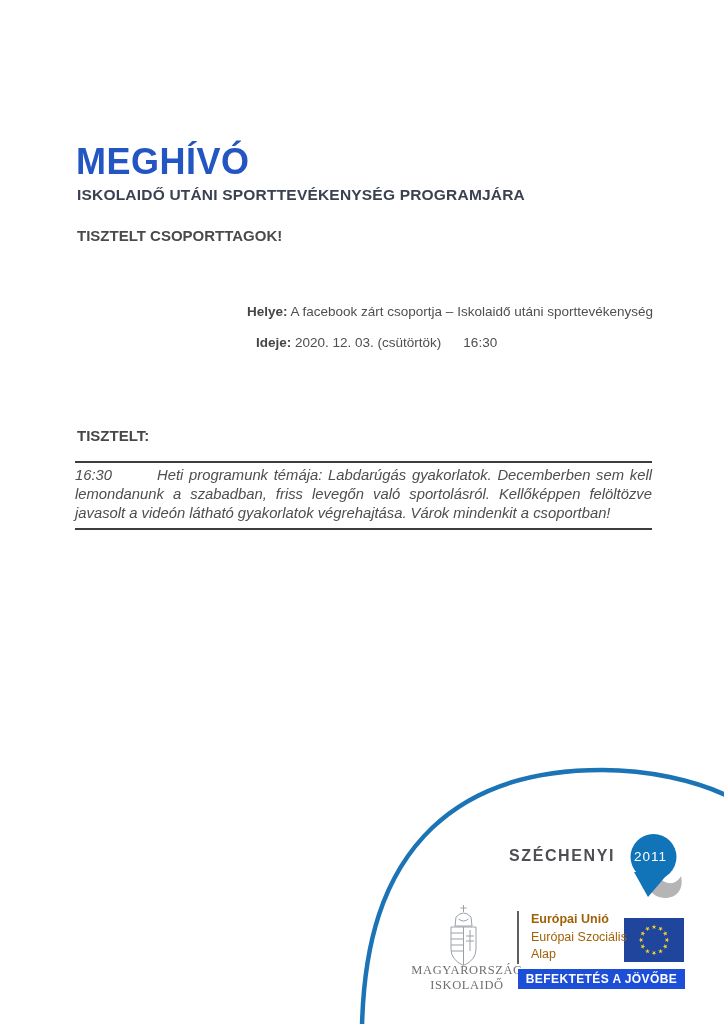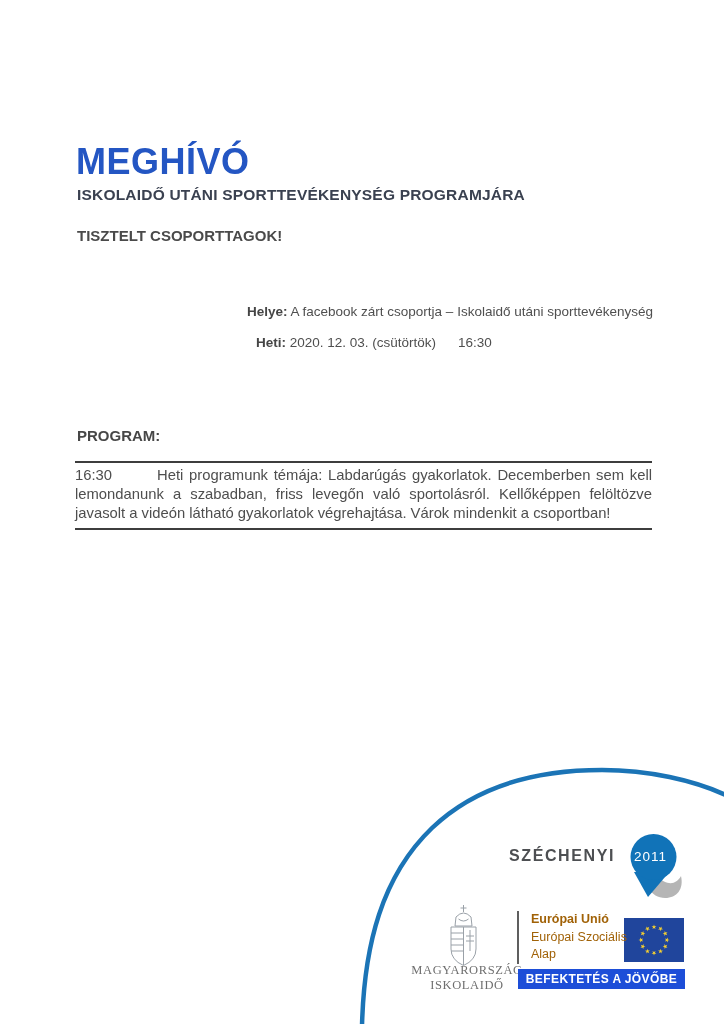--- a/index.html
+++ b/index.html
@@ -42,20 +42,21 @@
   .program-heading {
     left:77px; top:427px;
     font-size:15px; font-weight:bold;
     color:#474747;
   }
   .program-table {
     left:75px; top:461px; width:577px;
     border-top:2px solid #3d3d3d;
     border-bottom:2px solid #3d3d3d;
     padding:3px 0 5px 0;
+    font-style:italic;
   }
   .program-entry {
     font-size:14.8px; line-height:19px;
     color:#4e4e4e; text-align:justify;
   }
   .program-time { display:inline-block; width:82px; }
 
   
   .sz-name {
     left:509px; top:847px;
@@ -144,24 +145,24 @@
   </svg>
 
   <div class="abs title">MEGHÍVÓ</div>
   <div class="abs subtitle">ISKOLAIDŐ UTÁNI SPORTTEVÉKENYSÉG PROGRAMJÁRA</div>
   <div class="abs salutation">TISZTELT CSOPORTTAGOK!</div>
 
   <div class="abs detail-line detail-place">
     <b>Helye:</b><span> A facebook zárt csoportja – Iskolaidő utáni sporttevékenység</span>
   </div>
   <div class="abs detail-line detail-date">
-    <b>Heti:</b><span> 2020. 12. 03. (csütörtök)</span><span class="detail-hour">16:30</span>
+    <b>Ideje:</b><span> 2020. 12. 03. (csütörtök)</span><span class="detail-hour">16:30</span>
   </div>
 
-  <div class="abs program-heading">PROGRAM:</div>
+  <div class="abs program-heading">TISZTELT:</div>
   <div class="abs program-table">
     <p class="program-entry">
       <span class="program-time">16:30</span><span>Heti programunk témája: Labdarúgás gyakorlatok. Decemberben sem kell lemondanunk a szabadban, friss levegőn való sportolásról. Kellőképpen felöltözve javasolt a videón látható gyakorlatok végrehajtása. Várok mindenkit a csoportban!</span>
     </p>
   </div>
 
   <div class="abs sz-name">SZÉCHENYI</div>
   <div class="abs sz-year">2011</div>
 
   <div class="abs gov-text">

